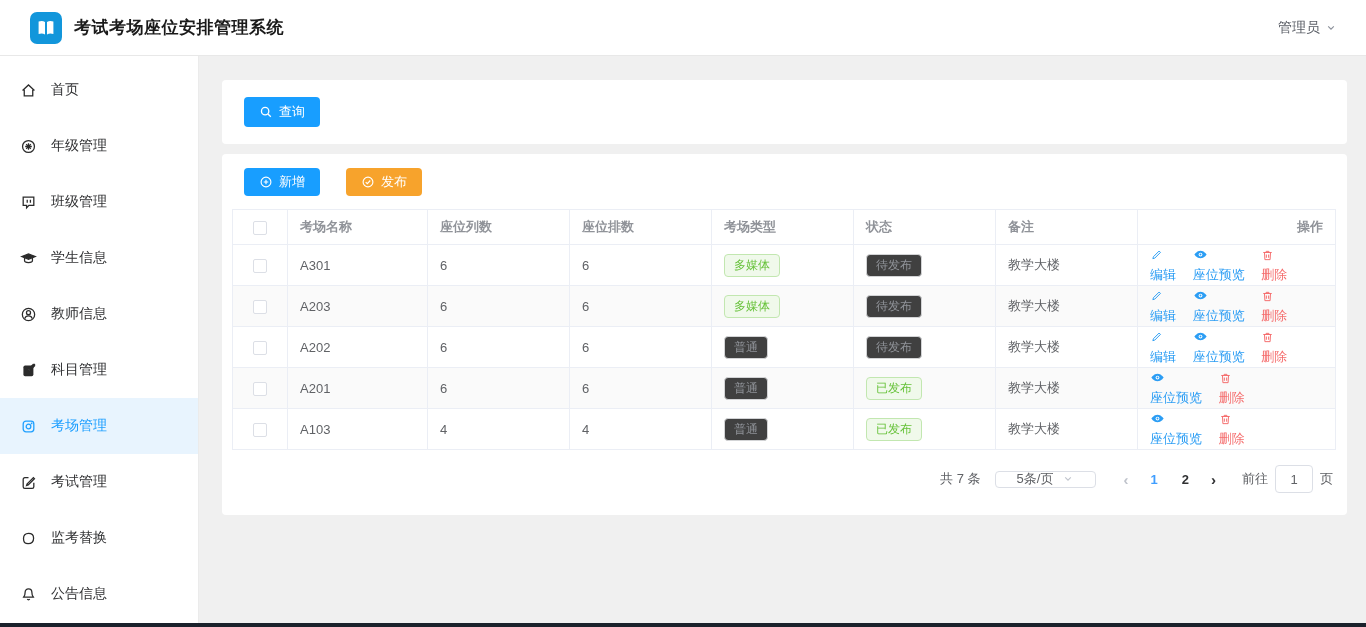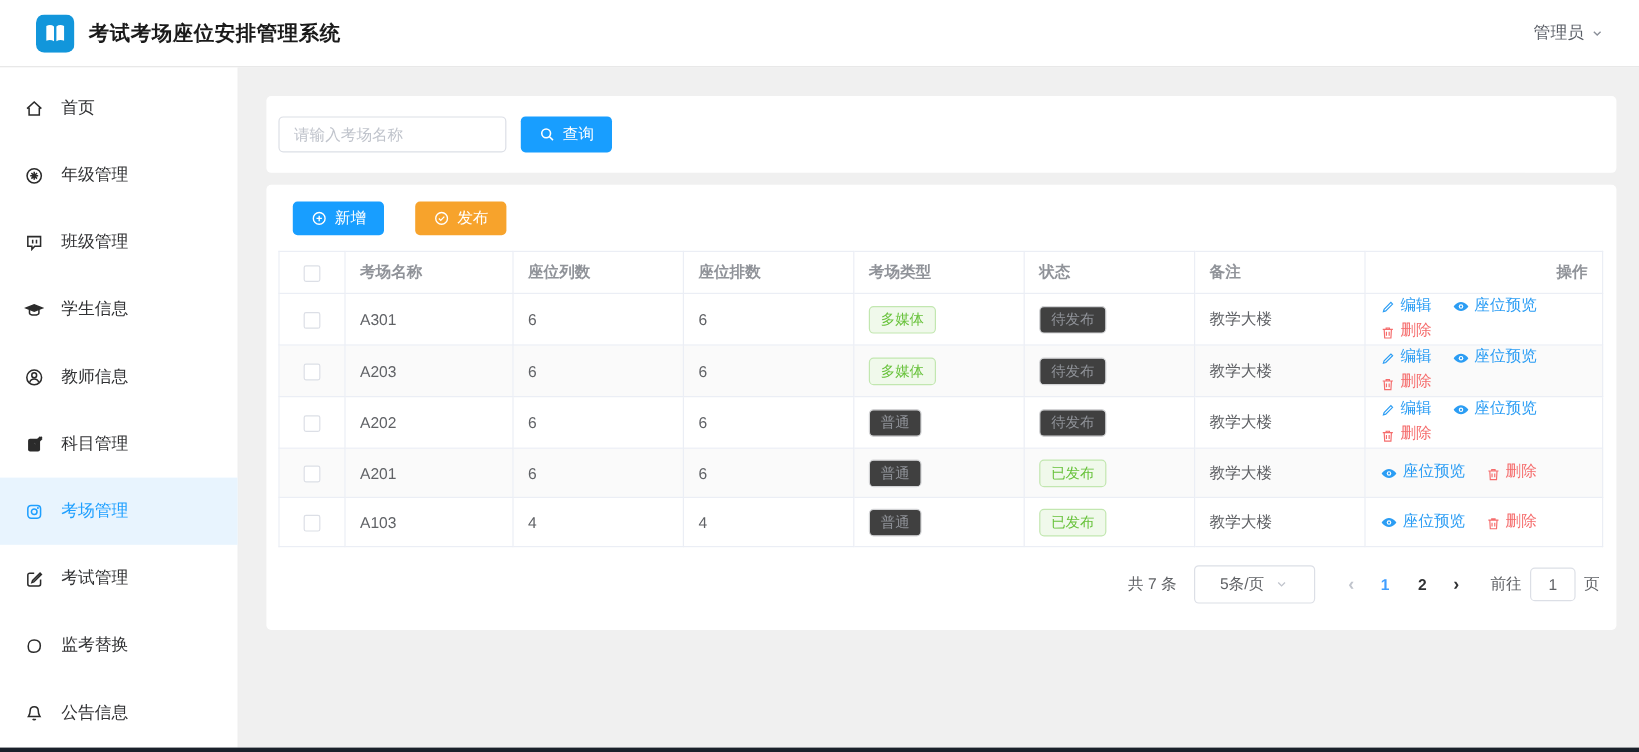--- a/index.html
+++ b/index.html
@@ -67,34 +67,34 @@
     display:inline-block; width:14px; height:14px; border:1px solid #dcdfe6;
     border-radius:2px; background:#fff; vertical-align:middle; cursor:pointer;
   }
   .tag {
     display:inline-block; height:23px; line-height:21px; padding:0 9px;
     font-size:12px; border-radius:4px; border:1px solid transparent;
   }
   .tag-success { color:#67c23a; background:#f0f9eb; border-color:#c2e7b0; }
   .tag-info { color:#909399; background:#404040; border-color:#d3d4d6; }
   .op {
-    display:inline-flex; align-items:flex-end; gap:4px; font-size:13px;
-    color:#2b9df4; text-decoration:none; cursor:pointer; margin-right:13px; white-space:nowrap;
+    display:inline-flex; align-items:flex-start; gap:4px; font-size:13px;
+    color:#2b9df4; text-decoration:none; cursor:pointer; margin-right:13px; white-space:nowrap;flex-direction:column;
   }
   .op:last-child { margin-right:0; }
   .op svg { display:block; }
   .op-danger { color:#f56c6c; }
   
   .pagination {
     display:flex; align-items:center; justify-content:flex-end;
     margin-top:15px; font-size:13px; color:#606266; padding-right:2px;
   }
   .pg-total { margin-right:14px;text-align:right; }
   .pg-size {
-    width:101px; height:32px; border:1px solid #dcdfe6; border-radius:4px;
+    width:101px; height:17px; border:1px solid #dcdfe6; border-radius:4px;
     display:flex; align-items:center; justify-content:center; gap:10px;
     color:#606266; cursor:pointer; margin-right:18px; background:#fff;
   }
   .pg-arrow { font-size:15px; padding:0 10px; cursor:pointer; color:#303133; font-weight:bold; }
   .pg-arrow.disabled { color:#c0c4cc; cursor:default; }
   .pg-num { padding:0 12px; font-weight:bold; color:#303133; cursor:pointer; }
   .pg-num.active { color:#409eff; cursor:default; }
   .pg-goto { margin-left:16px; display:flex; align-items:center; gap:7px; }
   .goto-input {
     width:38px; height:28px; border:1px solid #dcdfe6; border-radius:4px;
@@ -216,21 +216,20 @@
           <path d="M6.9 12.3a1.2 1.2 0 0 0 2.2 0"></path>
         </svg>
       </span>
     <span>公告信息</span>
   </div>
 </div>
 
 <div class="main">
 
   <div class="card search-card">
-    <input class="text-input" type="text" placeholder="请输入考场名称" style="">
     <button class="btn btn-primary">
       <span>
           <svg width="14" height="14" viewBox="0 0 16 16" fill="none" stroke="#fff" stroke-width="1.5">
             <circle cx="7" cy="7" r="4.2"></circle>
             <path d="M10.2 10.2 13.5 13.5"></path>
           </svg>
         </span>
       <span>查询</span>
     </button>
   </div>

